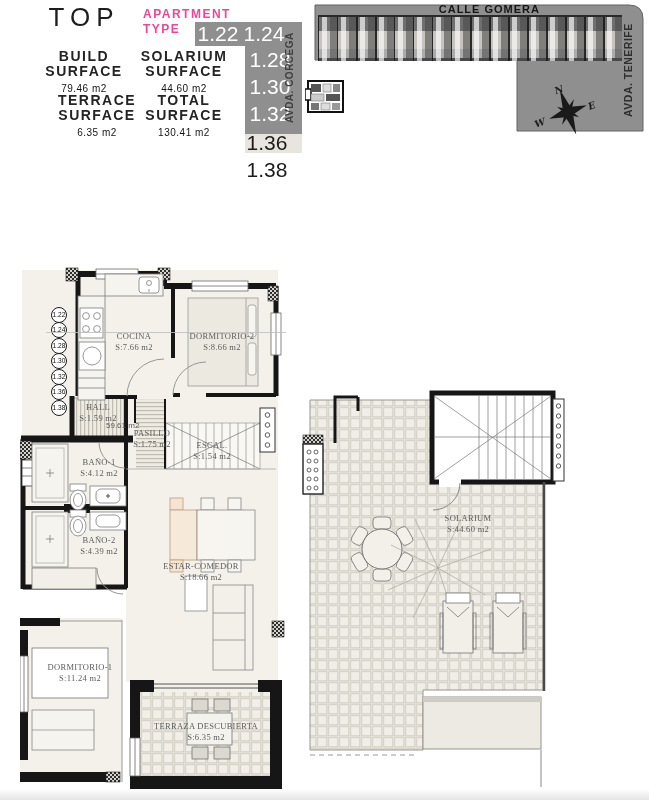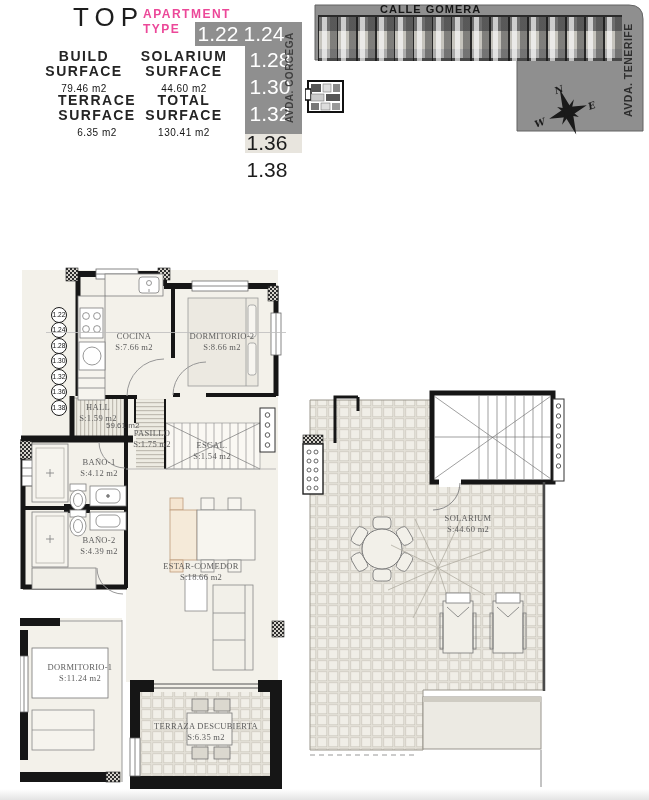--- a/index.html
+++ b/index.html
@@ -1,42 +1,42 @@
 <!DOCTYPE html>
 <html><head>
 <meta charset="utf-8">
 <style>
   html,body{margin:0;padding:0;background:#fff;}
   .page{position:relative;width:649px;height:800px;background:#ffffff;overflow:hidden;
         font-family:"Liberation Sans",sans-serif;}
   .abs{position:absolute;}
 
   
-  .title-block{left:24px;top:3px;width:120px;text-align:right;color:#1d1d1d;
+  .title-block{left:24px;top:3px;width:120px;text-align:center;color:#1d1d1d;
                font-size:26px;letter-spacing:6px;line-height:1.08;}
   .apt-type-block{left:143px;top:7px;color:#ec4899;font-size:12px;font-weight:bold;
                   letter-spacing:1.5px;line-height:1.25;}
   .stat{position:absolute;width:120px;text-align:center;}
   .stat-l{font-size:14px;font-weight:bold;letter-spacing:1.5px;color:#242424;line-height:1.1;}
   .stat-v{font-size:10px;color:#151515;margin-top:3px;letter-spacing:.5px;}
 
   .gray-row{left:195px;top:22px;width:90px;height:24px;background:#8f8f8f;}
   .gray-col{left:245px;top:22px;width:57px;height:112px;background:#8f8f8f;}
   .pale-strip{left:245px;top:134px;width:57px;height:19px;background:#e8e5de;}
   .apt-num{position:absolute;width:44px;text-align:center;
            font:400 21px/24px "Liberation Sans",sans-serif;}
   .apt-num.on{color:#ffffff;}
   .apt-num.off{color:#1c1c1c;}
 
   .vtext{writing-mode:vertical-rl;transform:rotate(180deg);}
   .street-left{left:284px;top:25px;width:17px;height:106px;font-size:10px;font-weight:bold;
                color:#3f3f3f;letter-spacing:.5px;text-align:center;}
   .street-right{left:622px;top:22px;width:19px;height:96px;font-size:10.5px;font-weight:bold;
                 color:#2e2e2e;letter-spacing:.5px;text-align:center;}
-  .street-top{left:380px;top:3px;width:160px;text-align:left;font-size:11px;font-weight:bold;
+  .street-top{left:380px;top:3px;width:160px;text-align:right;font-size:11px;font-weight:bold;
               letter-spacing:1px;color:#161616;}
 
   .buildings{left:318px;top:15px;width:304px;height:44px;border-top:2px solid #2a2a2a;
     background:
       repeating-linear-gradient(90deg, rgba(25,25,25,.9) 0 1.5px, transparent 1.5px 19px),
       repeating-linear-gradient(90deg, transparent 0 4px, rgba(255,255,255,.65) 4px 9px,
           transparent 9px 12px, rgba(70,70,70,.55) 12px 19px),
       repeating-linear-gradient(0deg, #4a4a4a 0 3px, #ababab 3px 12px, #c6c4bd 12px 30px,
           #6f6f6f 30px 44px);}
 

